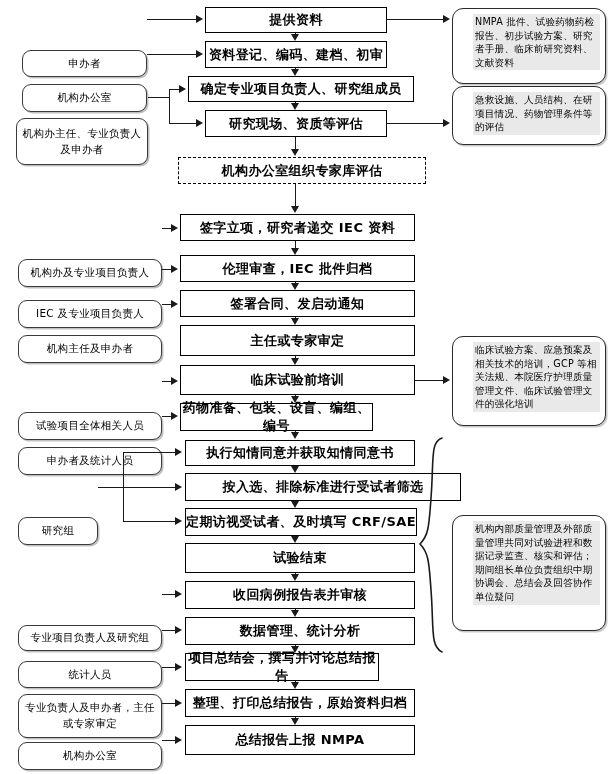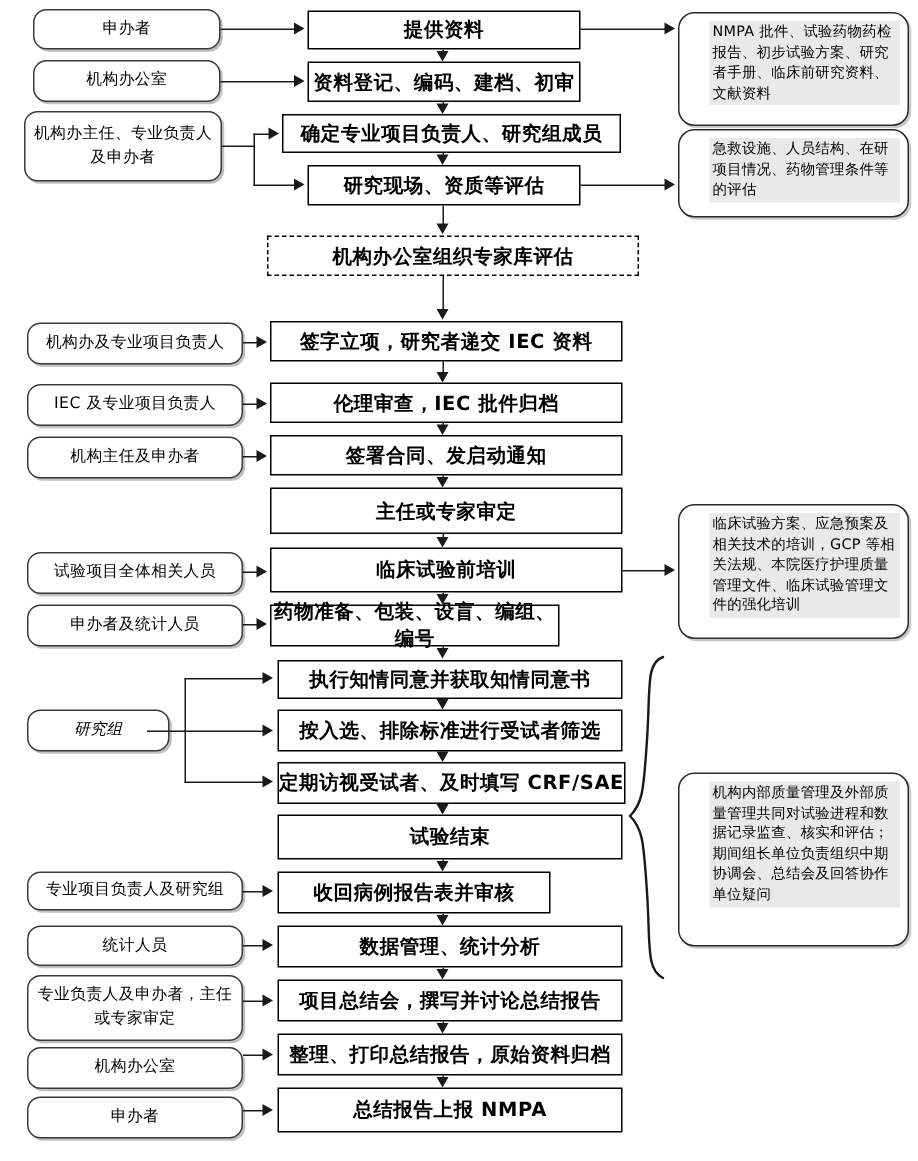--- a/index.html
+++ b/index.html
@@ -27,20 +27,21 @@
     box-shadow: 1.5px 1.5px 0 rgba(140,140,140,0.55);
     display: flex;
     align-items: center;
     justify-content: center;
     text-align: center;
     font-size: 10.5px;
     line-height: 1.5;
     color: #000;
     letter-spacing: 0.3px;
     padding: 2px 4px;
+    margin-top: 44px;
   }
   
   .proc {
     position: absolute;
     box-sizing: border-box;
     border: 1.6px solid #000000;
     background: #ffffff;
     display: flex;
     align-items: center;
     justify-content: center;
@@ -126,21 +127,21 @@
   </div>
 
   <div class="actor" style="left:18px; top:368px; width:144px; height:28px;">
     <span>试验项目全体相关人员</span>
   </div>
 
   <div class="actor" style="left:18px; top:403px; width:144px; height:28px;">
     <span>申办者及统计人员</span>
   </div>
 
-  <div class="actor" style="left:18px; top:473px; width:95px; height:28px;font-style:italic;">
+  <div class="actor" style="left:18px; top:473px; width:80px; height:28px;">
     <span>研究组</span>
   </div>
 
   <div class="actor" style="left:18px; top:581px; width:144px; height:26px;">
     <span>专业项目负责人及研究组</span>
   </div>
 
   <div class="actor" style="left:18px; top:617px; width:144px; height:27px;">
     <span>统计人员</span>
   </div>
@@ -198,41 +199,41 @@
   </div>
 
   <div class="proc" style="left:180px; top:403px; width:193px; height:28px;">
     <span>药物准备、包装、设盲、编组、编号</span>
   </div>
 
   <div class="proc" style="left:185px; top:440px; width:230px; height:26px;">
     <span>执行知情同意并获取知情同意书</span>
   </div>
 
-  <div class="proc" style="left:185px; top:473px; width:230px; height:28px;">
+  <div class="proc" style="left:185px; top:473px; width:276px; height:28px;">
     <span>按入选、排除标准进行受试者筛选</span>
   </div>
 
   <div class="proc" style="left:185px; top:508px; width:232px; height:28px;">
     <span>定期访视受试者、及时填写 CRF/SAE</span>
   </div>
 
   <div class="proc" style="left:185px; top:543px; width:230px; height:30px;">
     <span>试验结束</span>
   </div>
 
-  <div class="proc" style="left:185px; top:581px; width:182px; height:28px;">
+  <div class="proc" style="left:185px; top:581px; width:230px; height:28px;">
     <span>收回病例报告表并审核</span>
   </div>
 
   <div class="proc" style="left:185px; top:617px; width:230px; height:28px;">
     <span>数据管理、统计分析</span>
   </div>
 
-  <div class="proc" style="left:185px; top:653px; width:230px; height:28px;">
+  <div class="proc" style="left:185px; top:653px; width:194px; height:28px;">
     <span>项目总结会，撰写并讨论总结报告</span>
   </div>
 
   <div class="proc" style="left:185px; top:689px; width:230px; height:28px;">
     <span>整理、打印总结报告，原始资料归档</span>
   </div>
 
   <div class="proc" style="left:185px; top:725px; width:230px; height:30px;">
     <span>总结报告上报 NMPA</span>
   </div>

